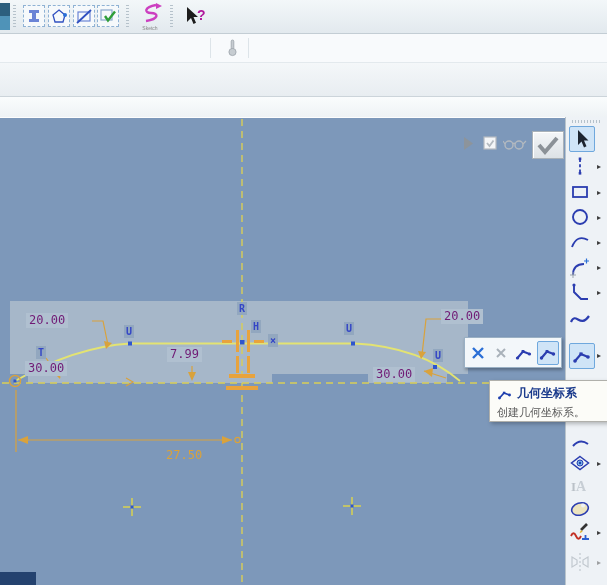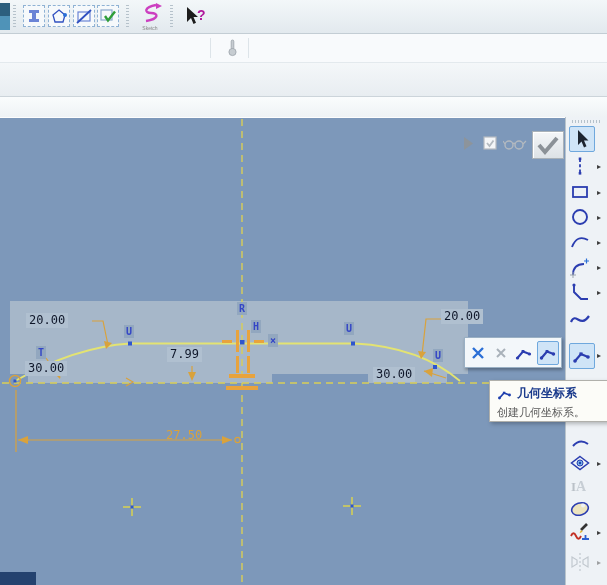--- a/index.html
+++ b/index.html
@@ -17,21 +17,21 @@
   .grip{width:3px;background-image:repeating-linear-gradient(#b6c2cb 0 1px, rgba(0,0,0,0) 1px 3px);}
   .diag{width:20px;height:20px;border:1px dashed #8fb2d4;background:#f6f9fb;}
   .sep2{width:1px;background:#dde4e9;}
   
   .dd{left:332px;top:44px;width:269px;height:17px;background:#fff;border:1px solid #95a4b2;font-size:12px;color:#222;line-height:17px;padding-left:5px;}
   .dd-arrow{right:5px;top:6px;width:0;height:0;border-left:4px solid transparent;border-right:4px solid transparent;border-top:5px solid #444;}
   
   .okbtn{left:532px;top:68px;width:30px;height:26px;background:linear-gradient(#f4f6f8,#dde2e6);border:1px solid #a9b1b8;box-shadow:inset 1px 1px 0 #fff;}
   
   .canvas{left:0;top:117px;width:607px;height:468px;background:#7d98ba;}
-  .dimlabel{font-family:"DejaVu Sans Mono",monospace;font-size:12px;color:#0f172a;background:#b0c0d0;padding:0 3px;line-height:15px;white-space:nowrap;}
+  .dimlabel{font-family:"DejaVu Sans Mono",monospace;font-size:12px;color:#701a75;background:#b0c0d0;padding:0 3px;line-height:15px;white-space:nowrap;}
   .dimplain{font-family:"DejaVu Sans Mono",monospace;font-size:12px;color:#d9a23c;white-space:nowrap;}
   .cons{font-family:"DejaVu Sans Mono",monospace;font-size:10px;font-weight:bold;color:#3446c6;background:#92a7bf;padding:0 2px;line-height:13px;}
   
   .rtb{left:565px;top:117px;width:42px;height:468px;background:#eef2f6;border-left:1px solid #b9c4cc;}
   .tool{left:569px;width:24px;height:24px;}
   .tool.hl{background:#cfe4f7;border:1px solid #6fa8dd;border-radius:2px;}
   .flyarrow{font-size:8px;color:#3a3a3a;line-height:8px;}
   .gray{opacity:.45;}
   
   .flyout{left:464px;top:337px;width:98px;height:31px;background:#f3f7fa;border:1px solid #9ab0c4;box-shadow:1px 2px 3px rgba(0,0,0,.3);display:flex;align-items:center;gap:2px;padding:0 2px;box-sizing:border-box;}
@@ -112,21 +112,21 @@
       <rect x="130.5" y="505.5" width="3" height="3" fill="#2f55cc"></rect>
       <rect x="350.5" y="504.5" width="3" height="3" fill="#2f55cc"></rect>
     </g>
   </svg>
 
   <div class="abs dimlabel" style="left:26px;top:196px;">20.00</div>
   <div class="abs dimlabel" style="left:441px;top:192px;">20.00</div>
   <div class="abs dimlabel" style="left:167px;top:230px;">7.99</div>
   <div class="abs dimlabel" style="left:25px;top:244px;">30.00</div>
   <div class="abs dimlabel" style="left:373px;top:250px;">30.00</div>
-  <div class="abs dimplain" style="left:166px;top:311px;">27.50</div>
+  <div class="abs dimplain" style="left:166px;top:331px;">27.50</div>
 
   <div class="abs cons" style="left:36px;top:229px;">T</div>
   <div class="abs cons" style="left:124px;top:208px;">U</div>
   <div class="abs cons" style="left:237px;top:185px;">R</div>
   <div class="abs cons" style="left:251px;top:203px;">H</div>
   <div class="abs cons" style="left:268px;top:217px;">×</div>
   <div class="abs cons" style="left:344px;top:205px;">U</div>
   <div class="abs cons" style="left:433px;top:232px;">U</div>
 </div>
 

